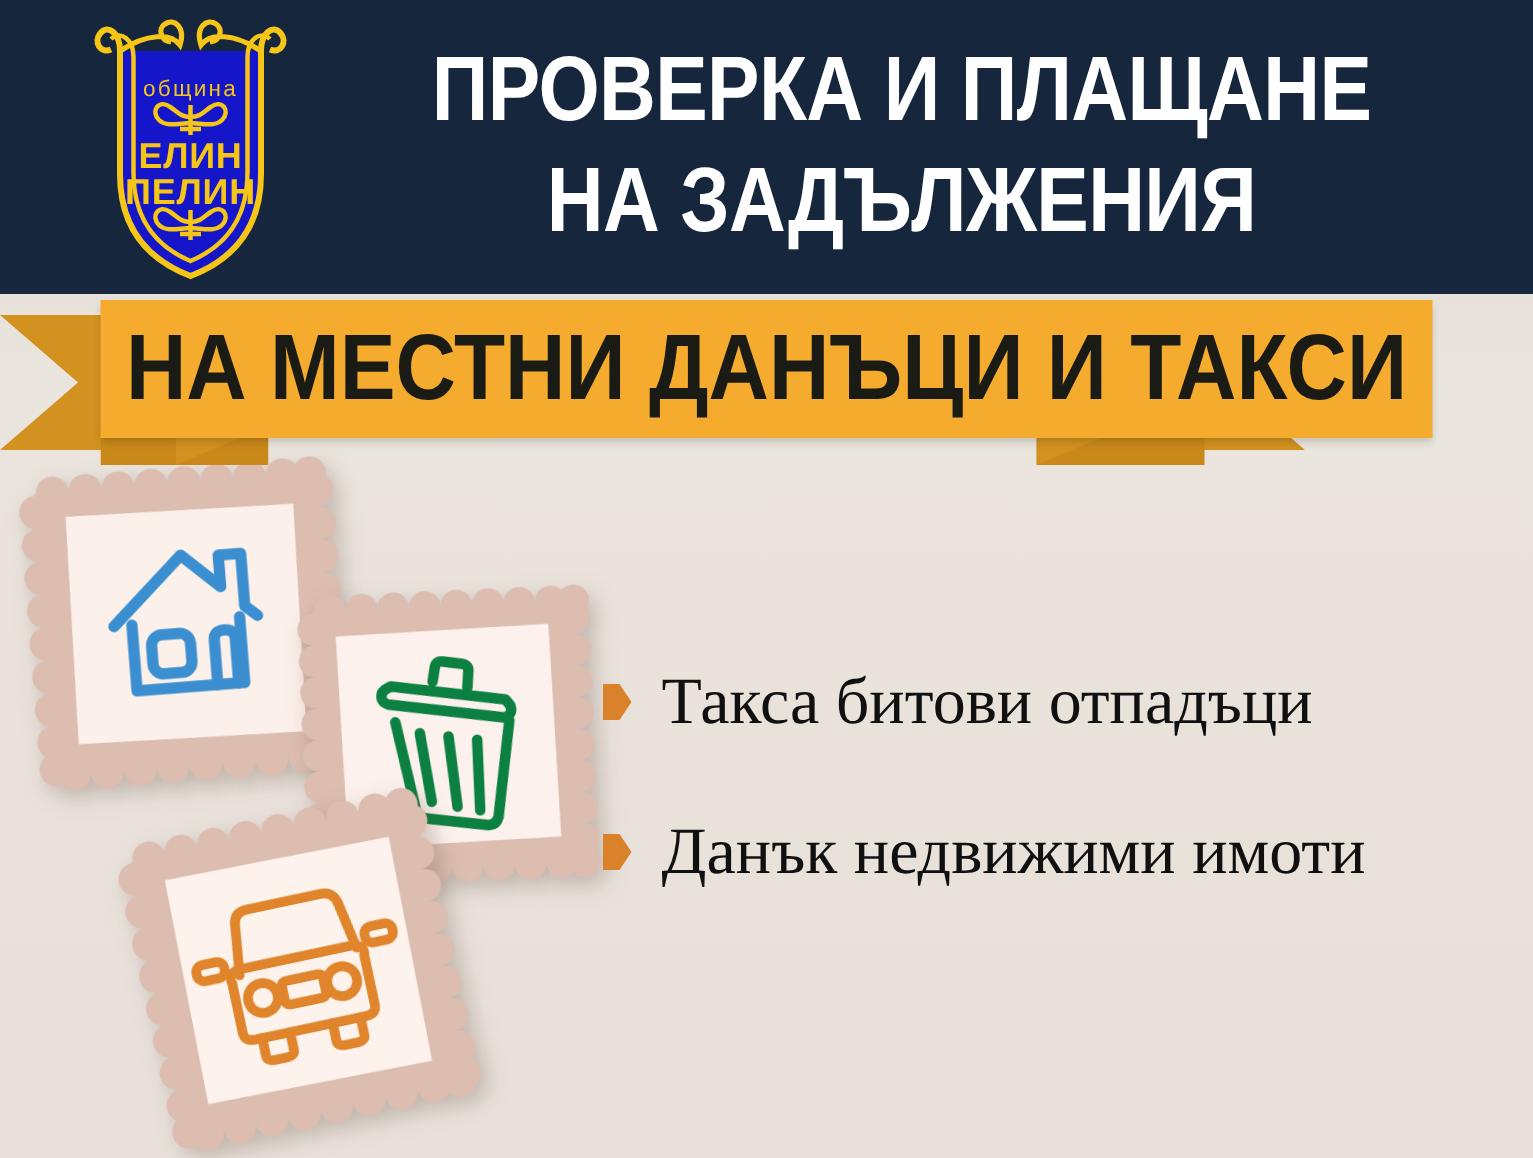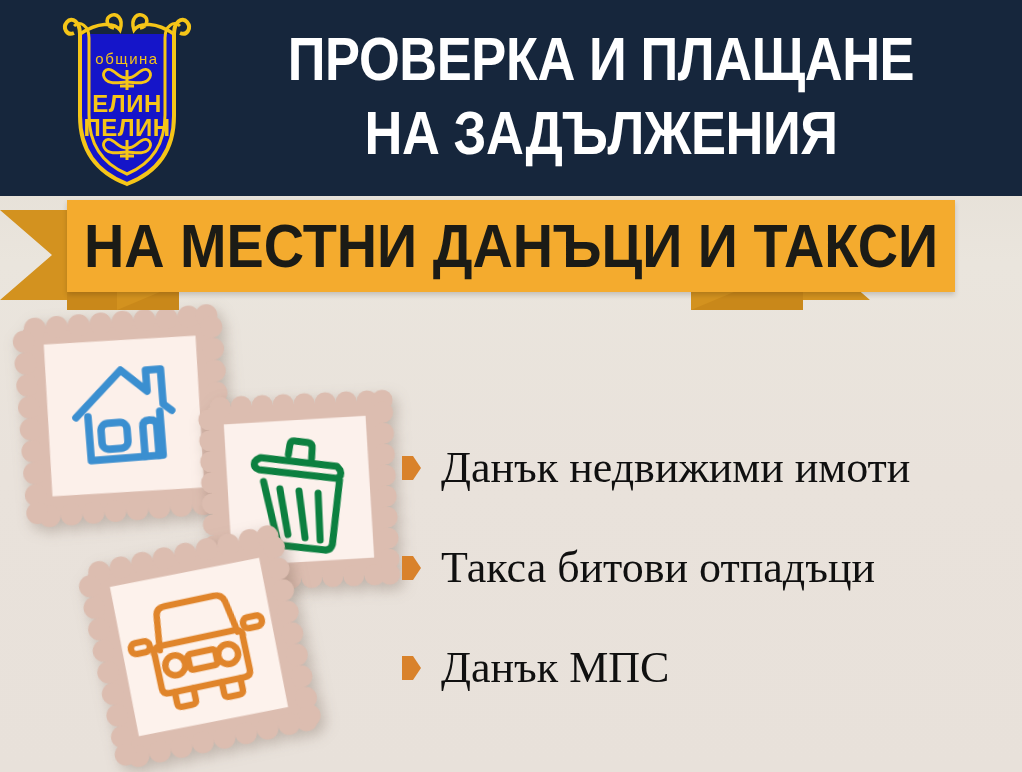--- a/index.html
+++ b/index.html
@@ -421,28 +421,24 @@
         <path d="M74 146 L74 158 Q74 162 79 162 L88 162 Q93 162 93 158 L93 146"></path>
         <path d="M122 146 L122 158 Q122 162 127 162 L136 162 Q141 162 141 158 L141 146"></path>
       </g>
     </svg>
   </div>
 
   <div class="bullet-list">
 
     <div class="bullet-row">
       <span class="bullet-marker"></span>
+      <span class="bullet-text">Такса битови отпадъци</span>
+    </div>
+
+    <div class="bullet-row">
+      <span class="bullet-marker"></span>
       <span class="bullet-text">Данък недвижими имоти</span>
     </div>
 
-    <div class="bullet-row">
-      <span class="bullet-marker"></span>
-      <span class="bullet-text">Такса битови отпадъци</span>
-    </div>
-
-    <div class="bullet-row">
-      <span class="bullet-marker"></span>
-      <span class="bullet-text">Данък МПС</span>
-    </div>
 
   </div>
 
 </div>
 
 </body></html>

